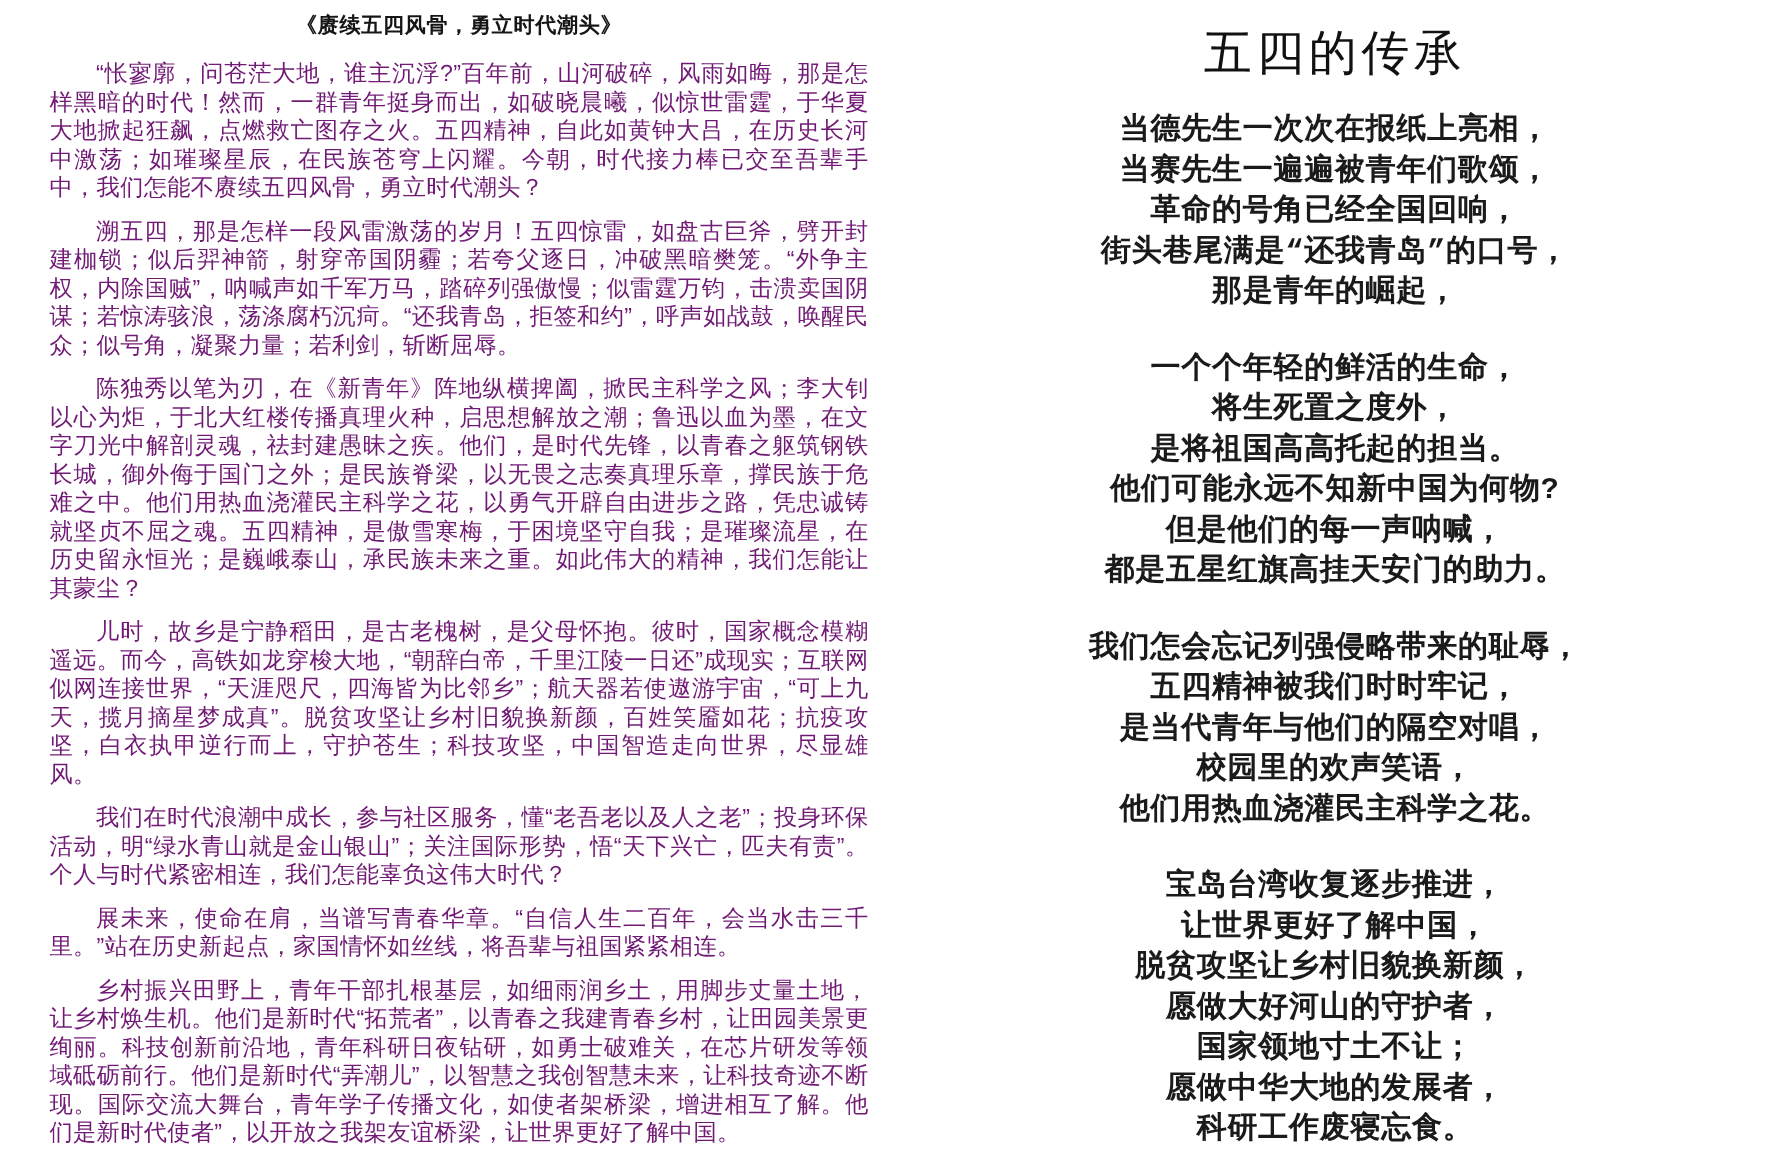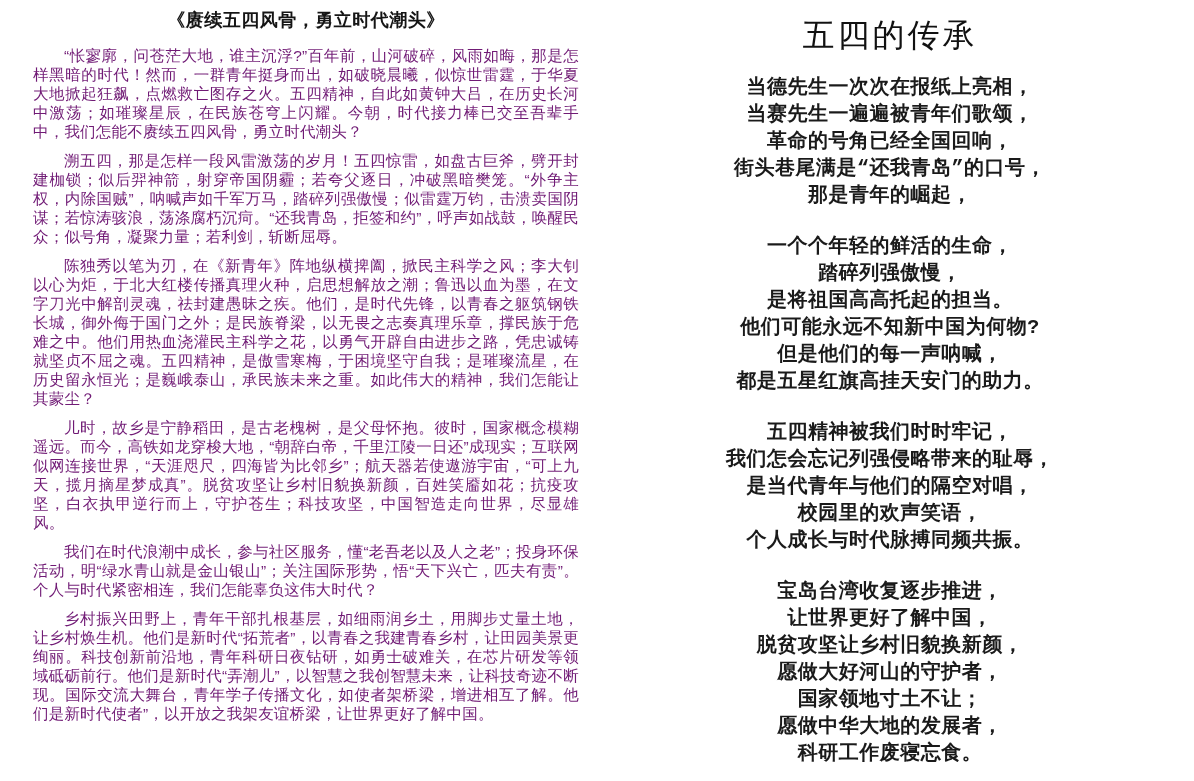--- a/index.html
+++ b/index.html
@@ -14,21 +14,21 @@
   
   .left-page {
     position: absolute;
     left: 33px;
     top: 8px;
     width: 546px;
   }
   .essay-title {
     margin: 0 0 14px 0;
     text-align: center;
-    font-size: 18px;
+    font-size: 14px;
     font-weight: 700;
     color: #151515;
     letter-spacing: 0.5px;
   }
   .essay-para {
     margin: 0 0 10px 0;
     font-size: 15.5px;
     line-height: 19px;
     color: #701a75;
     text-align: justify;
@@ -67,49 +67,50 @@
 
 <div class="canvas">
 
   <div class="left-page">
     <h1 class="essay-title">《赓续五四风骨，勇立时代潮头》</h1>
     <p class="essay-para">“怅寥廓，问苍茫大地，谁主沉浮?”百年前，山河破碎，风雨如晦，那是怎样黑暗的时代！然而，一群青年挺身而出，如破晓晨曦，似惊世雷霆，于华夏大地掀起狂飙，点燃救亡图存之火。五四精神，自此如黄钟大吕，在历史长河中激荡；如璀璨星辰，在民族苍穹上闪耀。今朝，时代接力棒已交至吾辈手中，我们怎能不赓续五四风骨，勇立时代潮头？</p>
     <p class="essay-para">溯五四，那是怎样一段风雷激荡的岁月！五四惊雷，如盘古巨斧，劈开封建枷锁；似后羿神箭，射穿帝国阴霾；若夸父逐日，冲破黑暗樊笼。“外争主权，内除国贼”，呐喊声如千军万马，踏碎列强傲慢；似雷霆万钧，击溃卖国阴谋；若惊涛骇浪，荡涤腐朽沉疴。“还我青岛，拒签和约”，呼声如战鼓，唤醒民众；似号角，凝聚力量；若利剑，斩断屈辱。</p>
     <p class="essay-para">陈独秀以笔为刃，在《新青年》阵地纵横捭阖，掀民主科学之风；李大钊以心为炬，于北大红楼传播真理火种，启思想解放之潮；鲁迅以血为墨，在文字刀光中解剖灵魂，祛封建愚昧之疾。他们，是时代先锋，以青春之躯筑钢铁长城，御外侮于国门之外；是民族脊梁，以无畏之志奏真理乐章，撑民族于危难之中。他们用热血浇灌民主科学之花，以勇气开辟自由进步之路，凭忠诚铸就坚贞不屈之魂。五四精神，是傲雪寒梅，于困境坚守自我；是璀璨流星，在历史留永恒光；是巍峨泰山，承民族未来之重。如此伟大的精神，我们怎能让其蒙尘？</p>
     <p class="essay-para">儿时，故乡是宁静稻田，是古老槐树，是父母怀抱。彼时，国家概念模糊遥远。而今，高铁如龙穿梭大地，“朝辞白帝，千里江陵一日还”成现实；互联网似网连接世界，“天涯咫尺，四海皆为比邻乡”；航天器若使遨游宇宙，“可上九天，揽月摘星梦成真”。脱贫攻坚让乡村旧貌换新颜，百姓笑靥如花；抗疫攻坚，白衣执甲逆行而上，守护苍生；科技攻坚，中国智造走向世界，尽显雄风。</p>
     <p class="essay-para">我们在时代浪潮中成长，参与社区服务，懂“老吾老以及人之老”；投身环保活动，明“绿水青山就是金山银山”；关注国际形势，悟“天下兴亡，匹夫有责”。个人与时代紧密相连，我们怎能辜负这伟大时代？</p>
+    <p class="essay-para">展未来，使命在肩，当谱写青春华章。“自信人生二百年，会当水击三千里。”站在历史新起点，家国情怀如丝线，将吾辈与祖国紧紧相连。</p>
     <p class="essay-para">乡村振兴田野上，青年干部扎根基层，如细雨润乡土，用脚步丈量土地，让乡村焕生机。他们是新时代“拓荒者”，以青春之我建青春乡村，让田园美景更绚丽。科技创新前沿地，青年科研日夜钻研，如勇士破难关，在芯片研发等领域砥砺前行。他们是新时代“弄潮儿”，以智慧之我创智慧未来，让科技奇迹不断现。国际交流大舞台，青年学子传播文化，如使者架桥梁，增进相互了解。他们是新时代使者”，以开放之我架友谊桥梁，让世界更好了解中国。</p>
   </div>
 
   <div class="right-page">
     <h1 class="poem-title">五四的传承</h1>
 
     <div class="poem-stanza">
       <div class="poem-line">当德先生一次次在报纸上亮相，</div>
       <div class="poem-line">当赛先生一遍遍被青年们歌颂，</div>
       <div class="poem-line">革命的号角已经全国回响，</div>
       <div class="poem-line">街头巷尾满是“还我青岛”的口号，</div>
       <div class="poem-line">那是青年的崛起，</div>
     </div>
 
     <div class="poem-stanza">
       <div class="poem-line">一个个年轻的鲜活的生命，</div>
-      <div class="poem-line">踏碎列强傲慢，</div>
+      <div class="poem-line">将生死置之度外，</div>
       <div class="poem-line">是将祖国高高托起的担当。</div>
       <div class="poem-line">他们可能永远不知新中国为何物?</div>
       <div class="poem-line">但是他们的每一声呐喊，</div>
       <div class="poem-line">都是五星红旗高挂天安门的助力。</div>
     </div>
 
     <div class="poem-stanza">
+      <div class="poem-line">我们怎会忘记列强侵略带来的耻辱，</div>
       <div class="poem-line">五四精神被我们时时牢记，</div>
-      <div class="poem-line">我们怎会忘记列强侵略带来的耻辱，</div>
       <div class="poem-line">是当代青年与他们的隔空对唱，</div>
       <div class="poem-line">校园里的欢声笑语，</div>
-      <div class="poem-line">个人成长与时代脉搏同频共振。</div>
+      <div class="poem-line">他们用热血浇灌民主科学之花。</div>
     </div>
 
     <div class="poem-stanza">
       <div class="poem-line">宝岛台湾收复逐步推进，</div>
       <div class="poem-line">让世界更好了解中国，</div>
       <div class="poem-line">脱贫攻坚让乡村旧貌换新颜，</div>
       <div class="poem-line">愿做大好河山的守护者，</div>
       <div class="poem-line">国家领地寸土不让；</div>
       <div class="poem-line">愿做中华大地的发展者，</div>
       <div class="poem-line">科研工作废寝忘食。</div>

